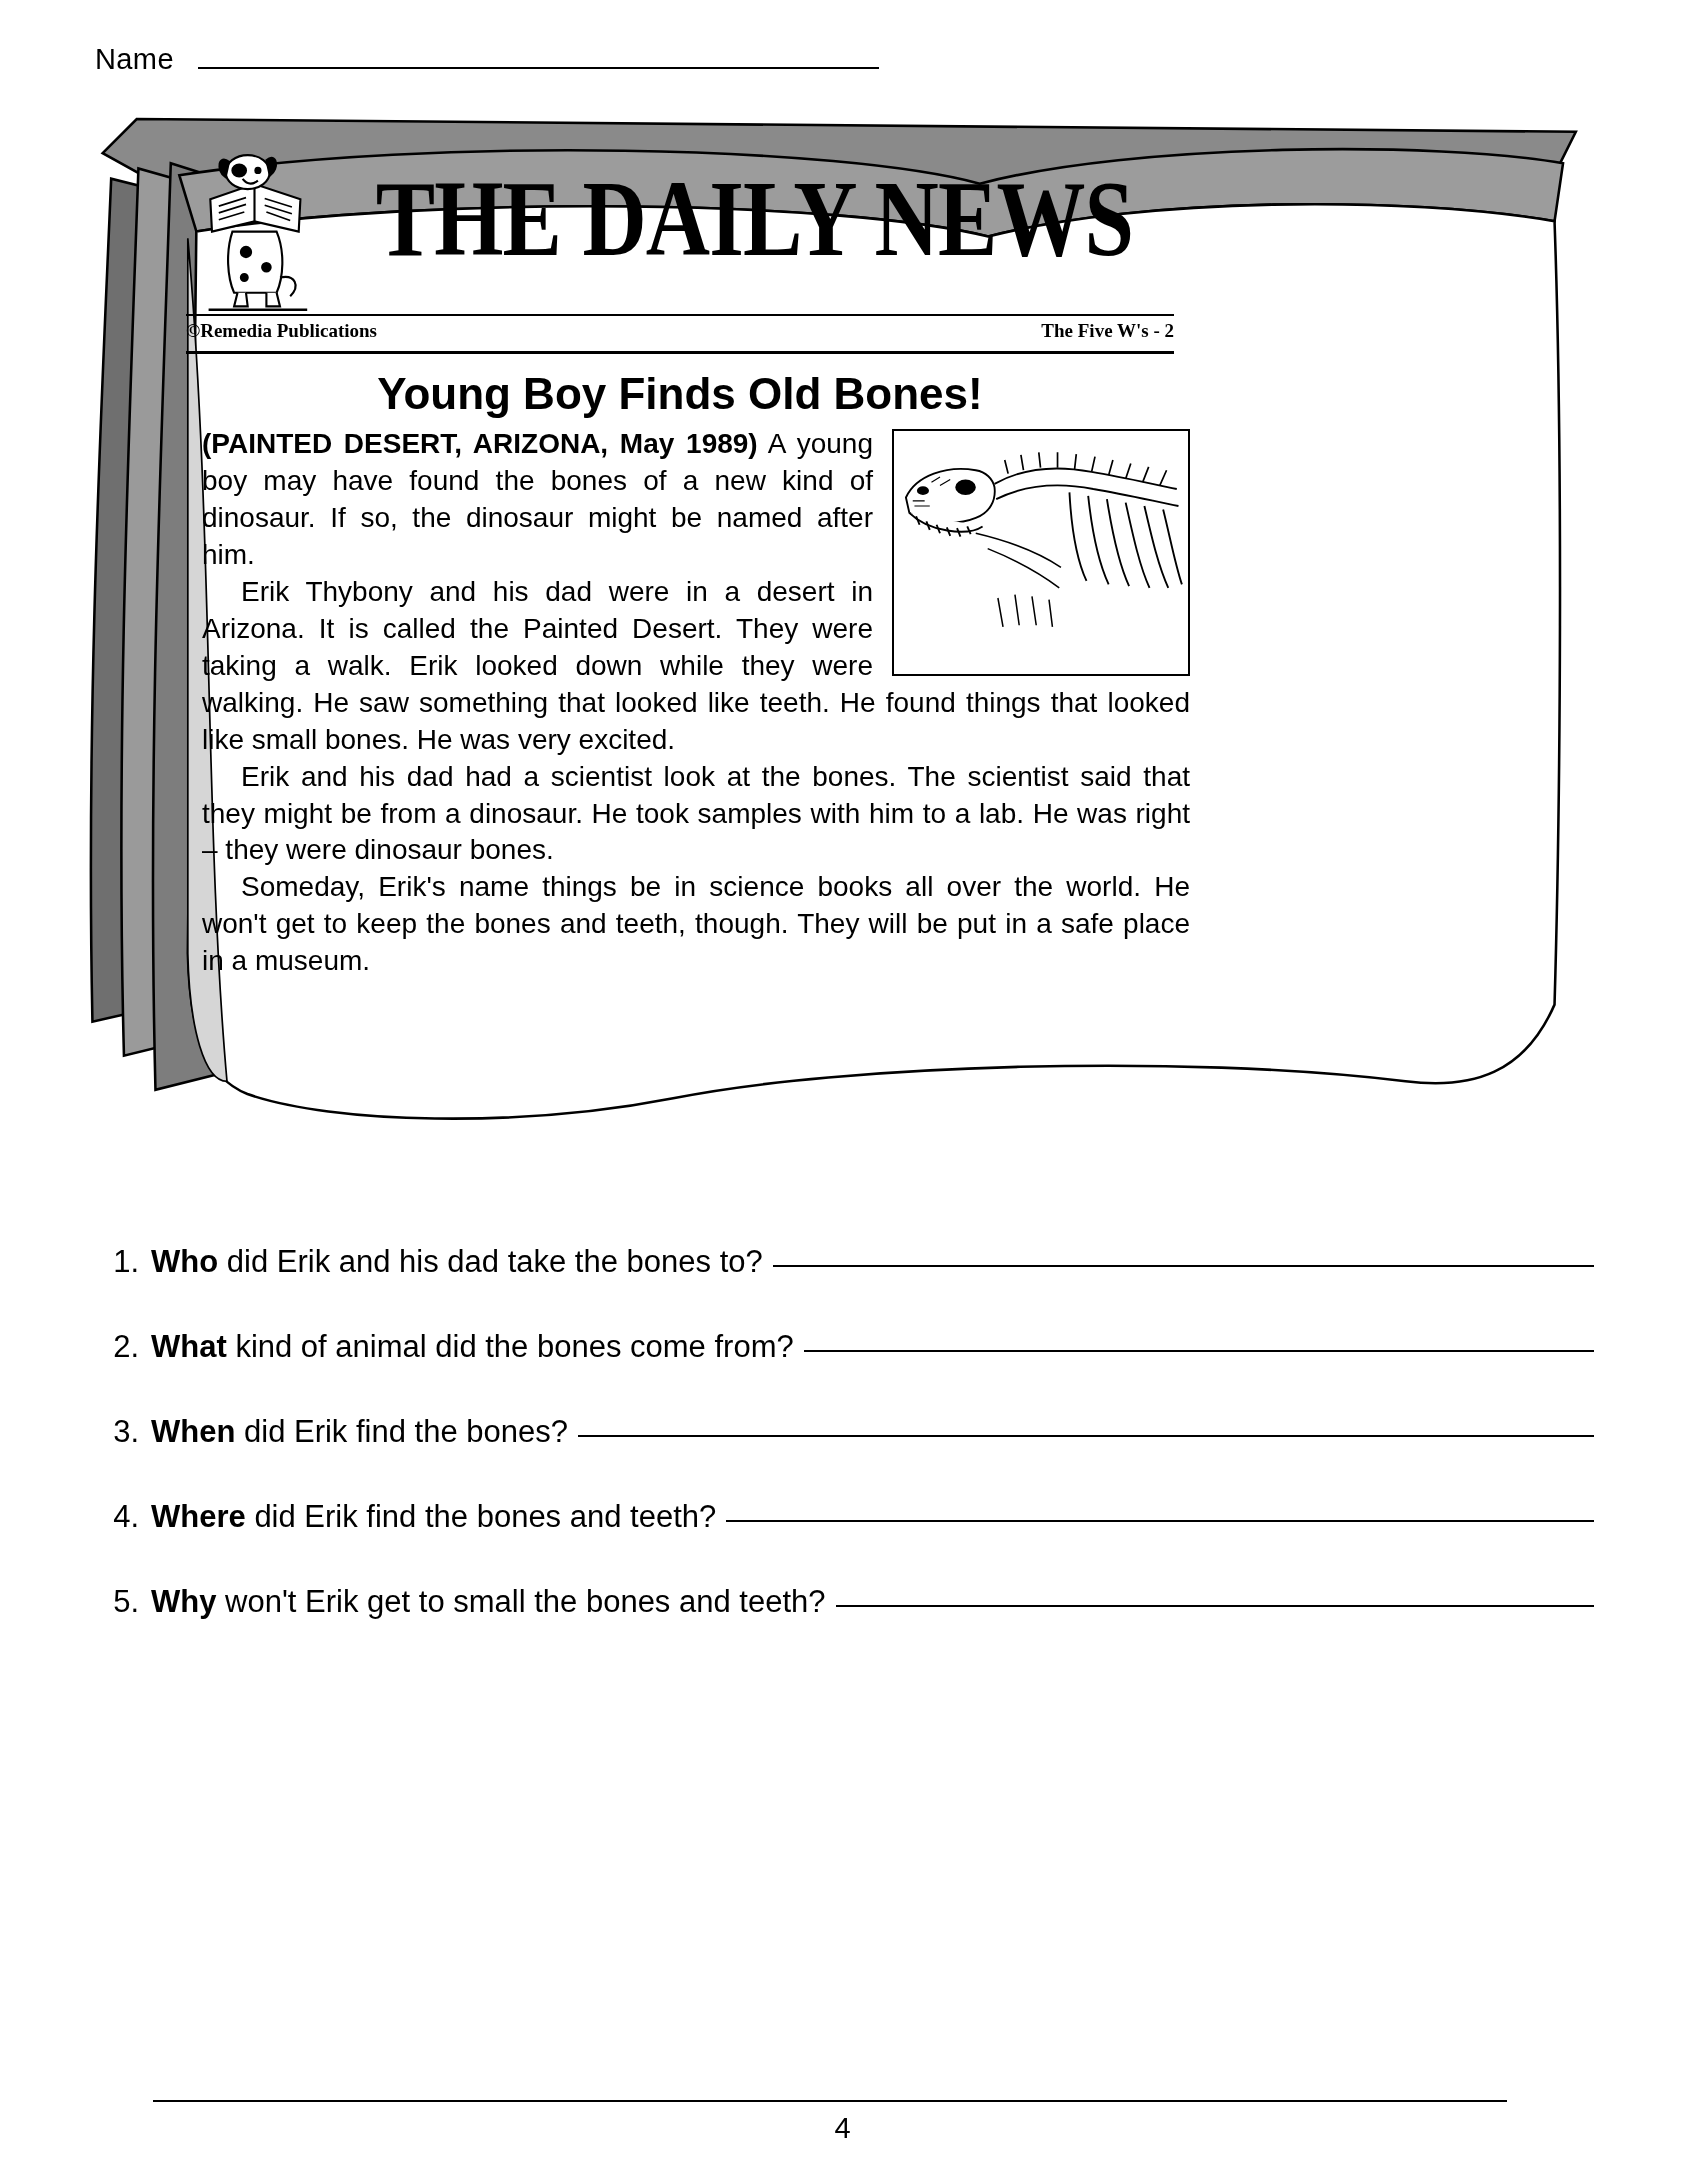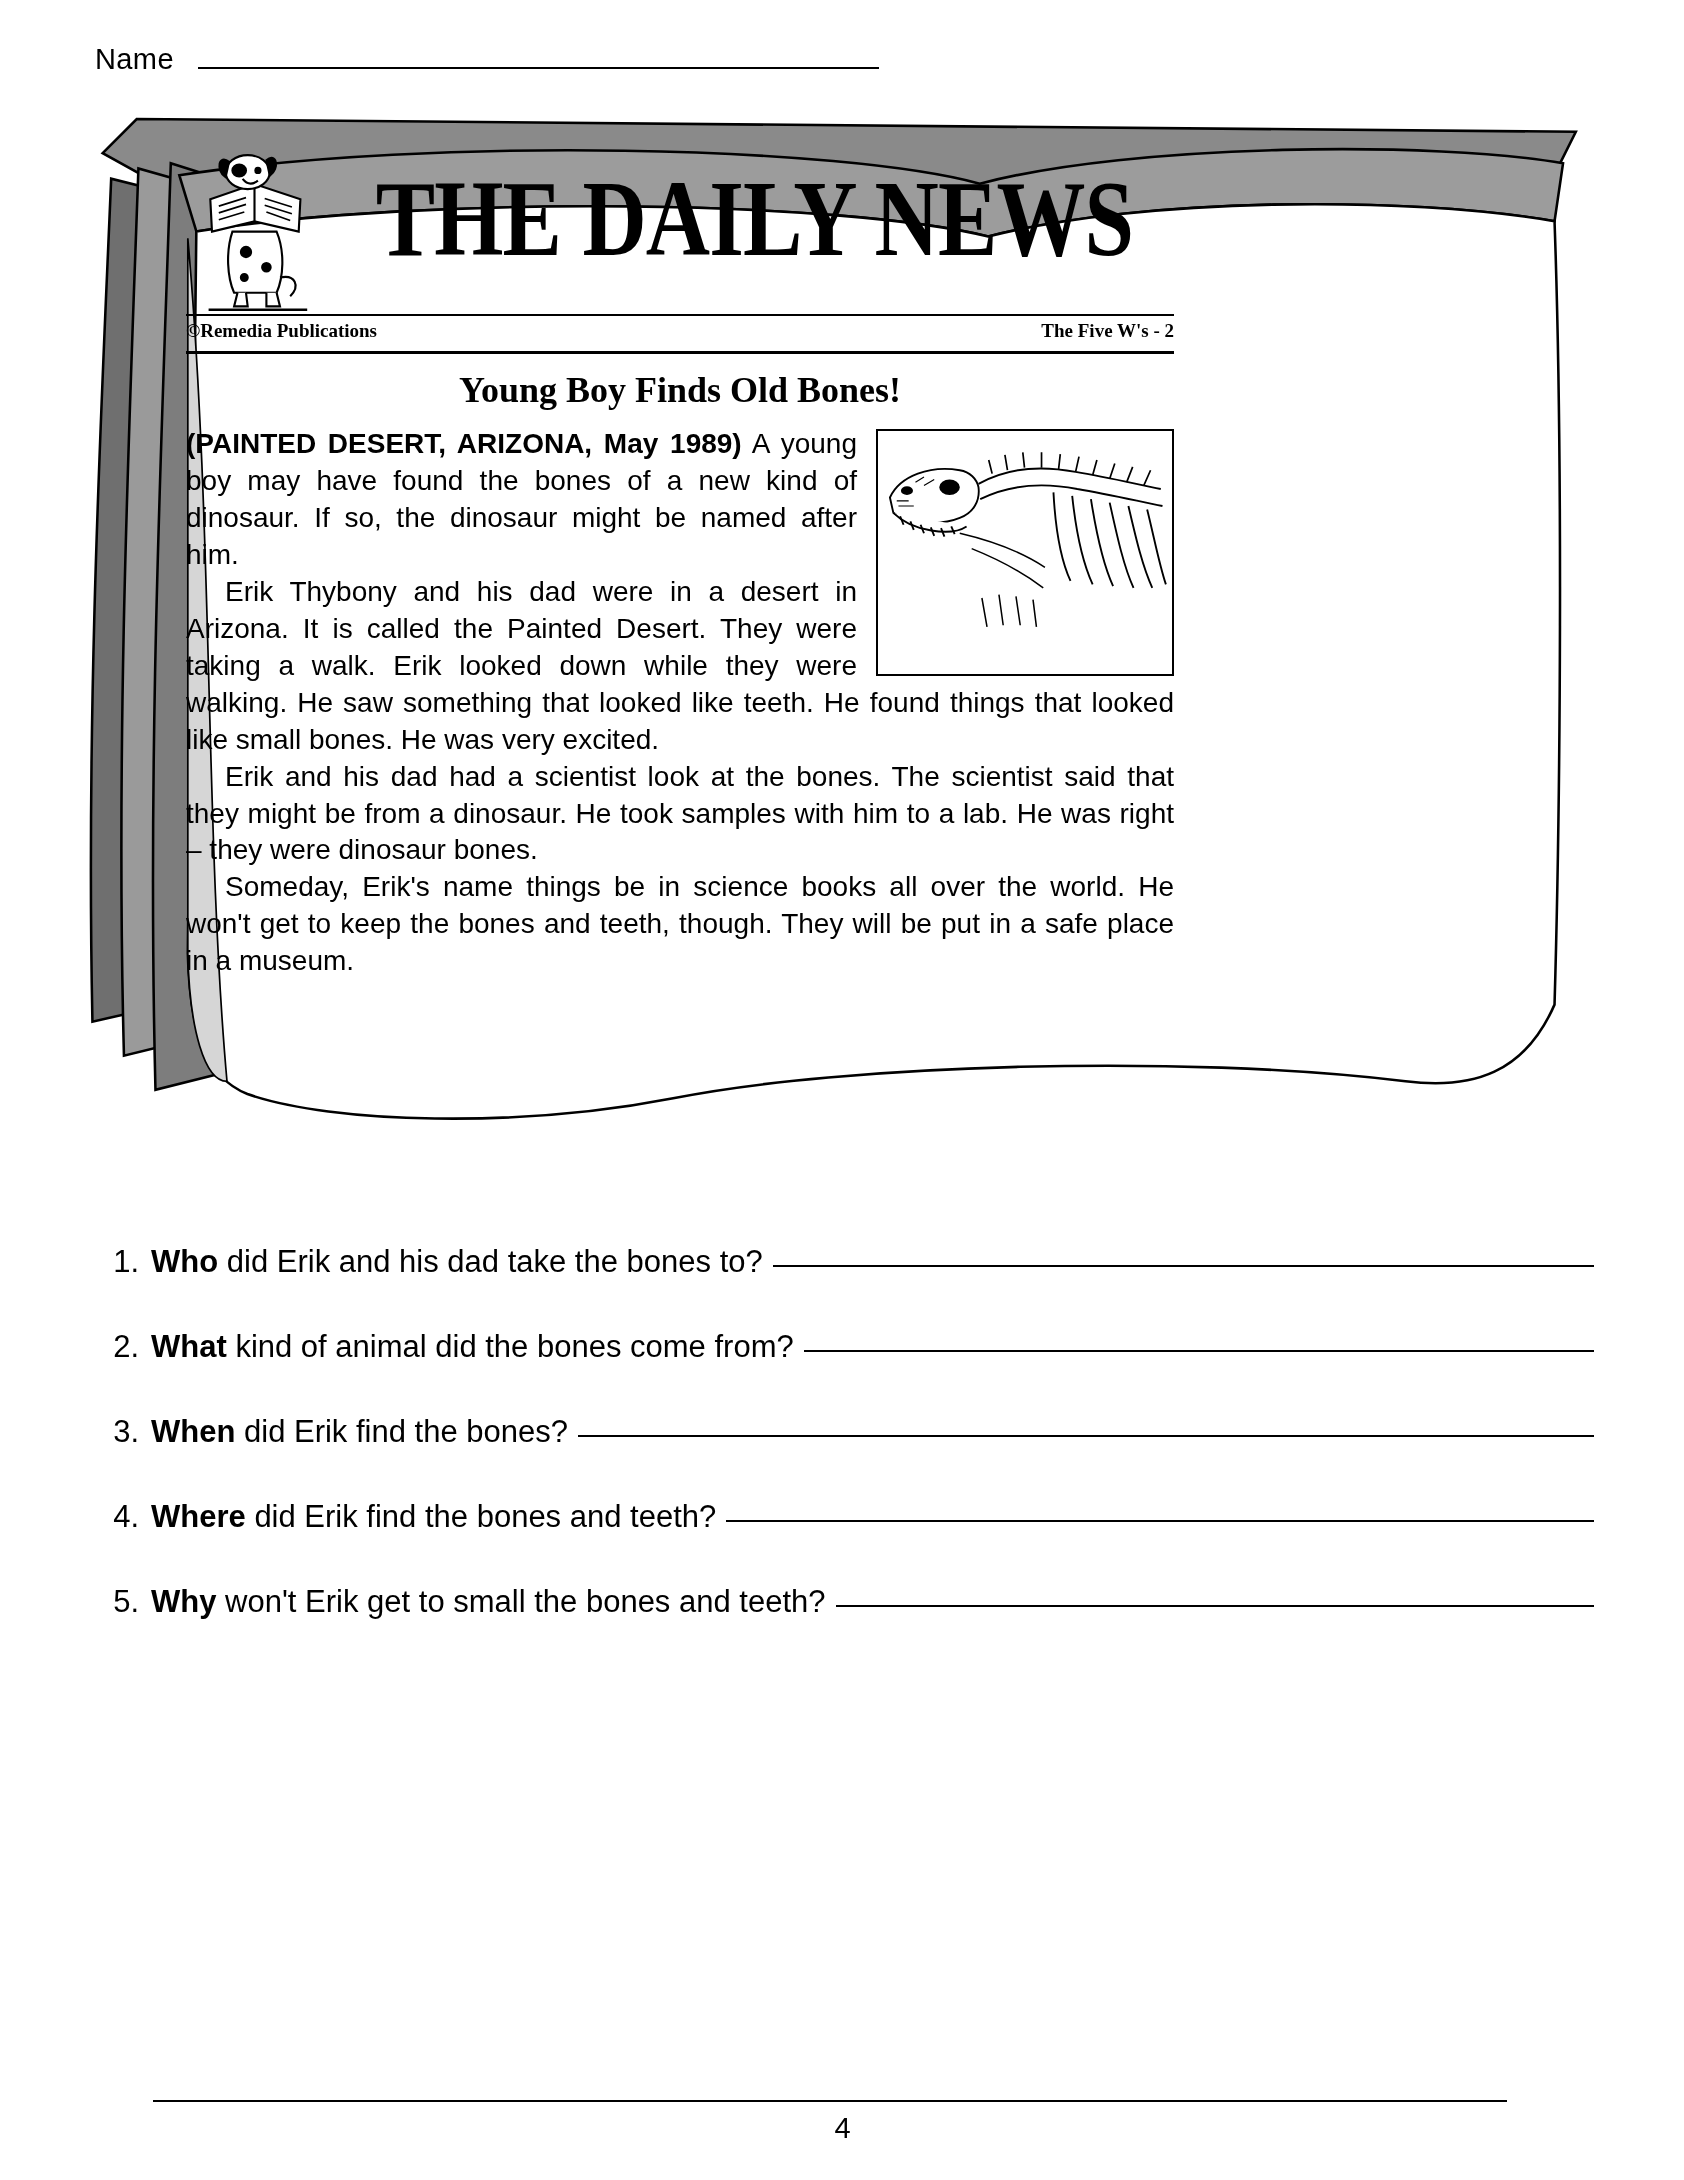--- a/index.html
+++ b/index.html
@@ -105,28 +105,28 @@
     width: 988px;
     border-top: 3.4px solid #000;
   }
 
   .headline {
     position: absolute;
     left: 0;
     top: 228px;
     width: 988px;
     text-align: center;
-    font-family: Liberation Serif, serif;
+    font-family: Liberation Sans, sans-serif;
     font-weight: bold;
-    font-size: 36px;
+    font-size: 44px;
   }
 
   .article {
     position: absolute;
-    left: 0;
+    left: 16px;
     top: 285px;
     width: 988px;
     font-family: "Liberation Sans", sans-serif;
     font-size: 28px;
     line-height: 1.32;
     text-align: justify;
   }
   .article p { margin: 0; }
   .article .indent { text-indent: 39px; }
   .dateline { font-weight: bold; }

